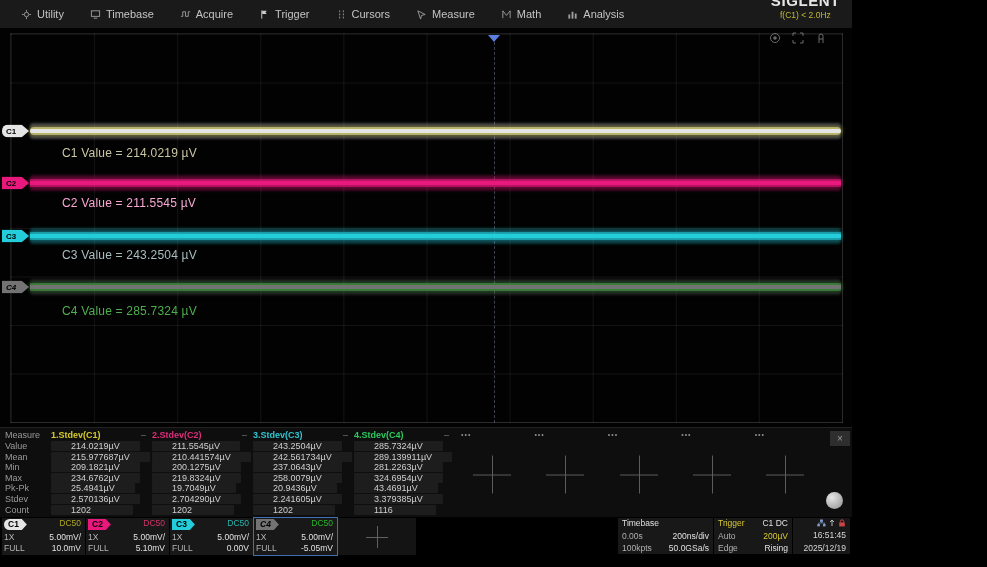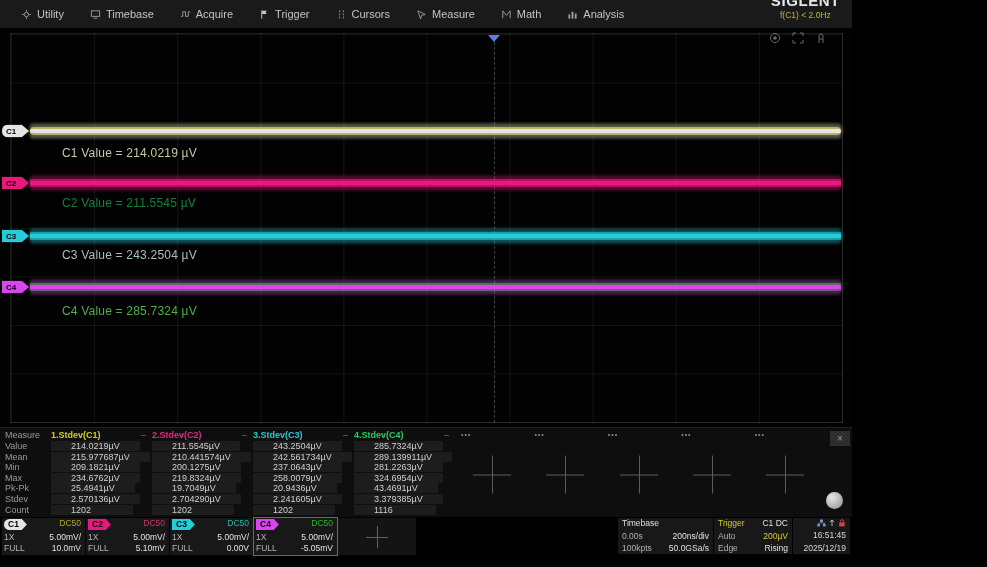--- a/index.html
+++ b/index.html
@@ -41,24 +41,24 @@
   .trace .mid  { position:absolute; left:0; right:0; top:-4px; height:8px; opacity:.55;
                  filter:blur(.4px); }
   .trace .core { position:absolute; left:0; right:0; top:-2px; height:4px; }
   .ch-tag { position:absolute; left:2px; width:27px; height:13px; transform:translateY(-50%);
             font-size:8px; font-weight:bold; color:#000; display:flex; align-items:center;
             justify-content:flex-start; padding-left:4px;
             clip-path:polygon(0 0,72% 0,100% 50%,72% 100%,0 100%); }
   .vlabel { position:absolute; left:62px; font-size:12px; letter-spacing:.2px; }
 
   .c1-bg { background:#e5e5e5;border-radius:6px; } .c2-bg { background:#e8187c; }
-  .c3-bg { background:#23cdda; } .c4-bg { background:#d946ef; }
+  .c3-bg { background:#23cdda; } .c4-bg { background:#737373;font-style:italic; }
   .core.c1-bg { box-shadow:0 0 5px #f0e10e; } .core.c2-bg { box-shadow:0 0 5px #e8187c; }
   .core.c3-bg { box-shadow:0 0 5px #23cdda; } .core.c4-bg { box-shadow:0 0 5px #16d216; }
-  .vl-c1 { color:#cbc6a4; } .vl-c2 { color:#15803d; } .vl-c3 { color:#a9bec0; } .vl-c4 { color:#4db04d; }
+  .vl-c1 { color:#cbc6a4; } .vl-c2 { color:#f9a8d4; } .vl-c3 { color:#a9bec0; } .vl-c4 { color:#4db04d; }
 
   
   .measure-panel { position:relative; height:90px; background:#0e0e0e; border-top:1px solid #222;
                    display:flex; padding:2px 30px 2px 5px; }
   .mt-labels { width:46px; display:flex; flex-direction:column; font-size:9px; color:#9a9a9a; }
   .mt-labels div { flex:1; display:flex; align-items:center; }
   .mt-col { width:101px; display:flex; flex-direction:column; font-size:9px; }
   .mt-col > div { flex:1; display:flex; align-items:center; }
   .mt-header { font-weight:bold; justify-content:space-between; padding-right:6px; }
   .mt-dash { color:#777; font-weight:normal; }

